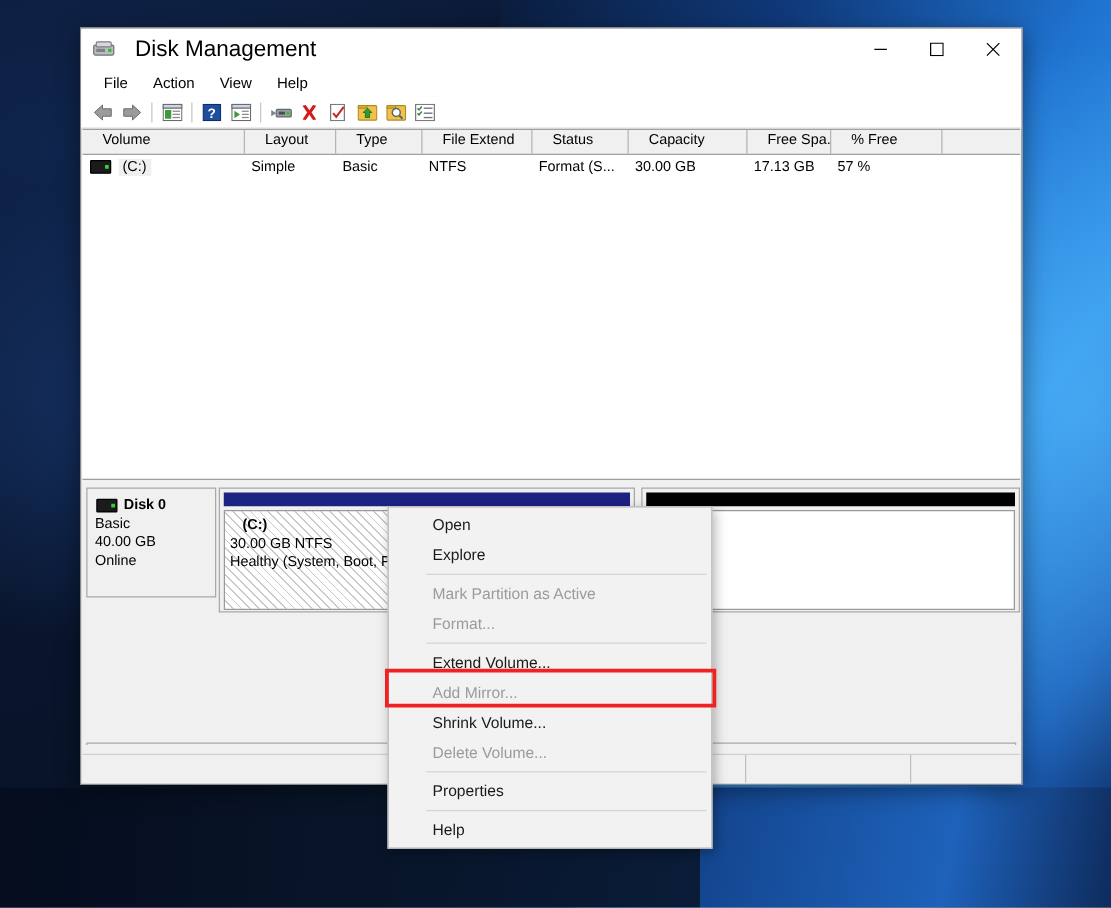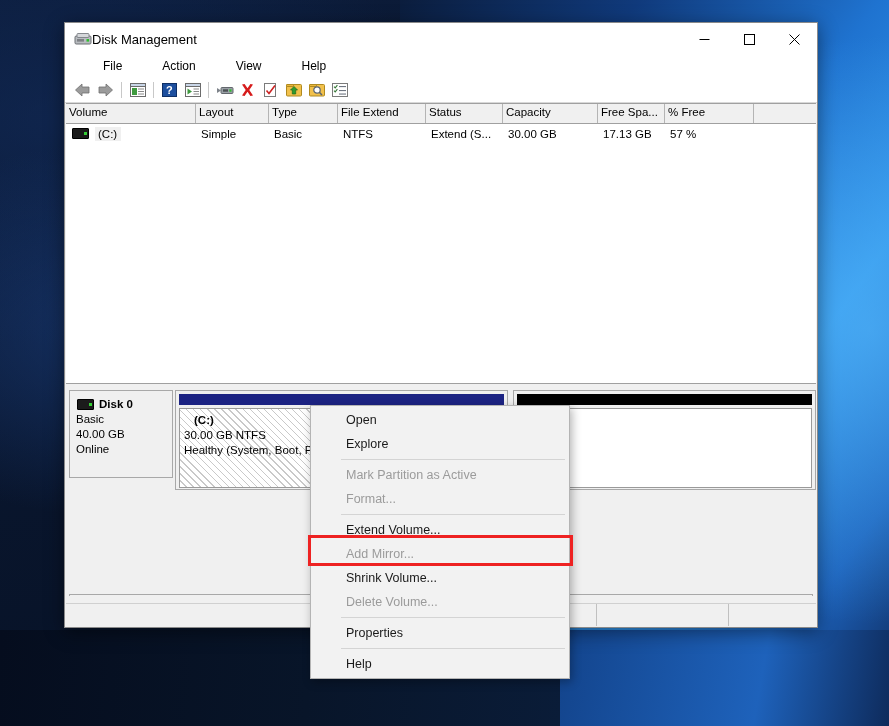--- a/index.html
+++ b/index.html
@@ -60,22 +60,22 @@
   
   #titlebar {
     position: relative;
     height: 32px;
     background: #ffffff;
     display: flex;
     align-items: center;
   }
   #title-icon { margin-left: 9px; width: 18px; height: 14px; position: relative; }
   #title-text {
-    margin-left: 0;
-    font-size: 13px;
+    margin-left: 16px;
+    font-size: 18px;
     color: #000;
   }
   .wincontrols {
     position: absolute; right: 0; top: 0; height: 32px;
     display: flex;
   }
   .wc {
     width: 45px; height: 32px;
     display: flex; align-items: center; justify-content: center;
     font-size: 13px; color: #000;
@@ -84,21 +84,21 @@
 
   
   #menubar {
     height: 22px;
     background: #ffffff;
     display: flex;
     align-items: center;
     padding-left: 10px;
     font-size: 12px;
   }
-  .menu-item { padding: 2px 10px 3px 8px; margin-right: 2px; margin-left: 20px; }
+  .menu-item { padding: 2px 10px 3px 8px; margin-right: 2px; }
 
   
   #toolbar {
     height: 25px;
     background: #ffffff;
     border-bottom: 1px solid #d8d8d8;
     display: flex;
     align-items: center;
     padding-left: 6px;
   }
@@ -123,21 +123,21 @@
     display: flex;
     height: 19px;
     background: #f0f0f0;
     border-top: 1px solid #a0a0a0;
     border-bottom: 1px solid #a0a0a0;
     font-size: 11.5px;
   }
   .col-h {
     box-sizing: border-box;
     border-right: 1px solid #b4b4b4;
-    padding: 2px 0 0 3px;
+    padding: 2px 0 0 16px;
     overflow: hidden;
     white-space: nowrap;
   }
   #listbody { background: #fff; height: 258px; position: relative; }
   .vrow { display: flex; height: 19px; font-size: 11.5px; align-items: center; }
   .vcell { box-sizing: border-box; padding-left: 5px; overflow: hidden; white-space: nowrap; }
   .vol-name-cell {
     display: flex; align-items: center;
   }
   .vol-label {
@@ -441,21 +441,21 @@
     </div>
     <div id="listbody">
       <div class="vrow">
         <div class="vcell vol-name-cell" style="width:130px">
           <span class="drive-ico"></span>
           <span class="vol-label">(C:)</span>
         </div>
         <div class="vcell" style="width:73px">Simple</div>
         <div class="vcell" style="width:69px">Basic</div>
         <div class="vcell" style="width:88px">NTFS</div>
-        <div class="vcell" style="width:77px">Extend (S...</div>
+        <div class="vcell" style="width:77px">Format (S...</div>
         <div class="vcell" style="width:95px">30.00 GB</div>
         <div class="vcell" style="width:67px">17.13 GB</div>
         <div class="vcell" style="width:89px">57 %</div>
       </div>
     </div>
   </div>
 
   <div id="splitter"></div>
 
   <div id="diskview">

